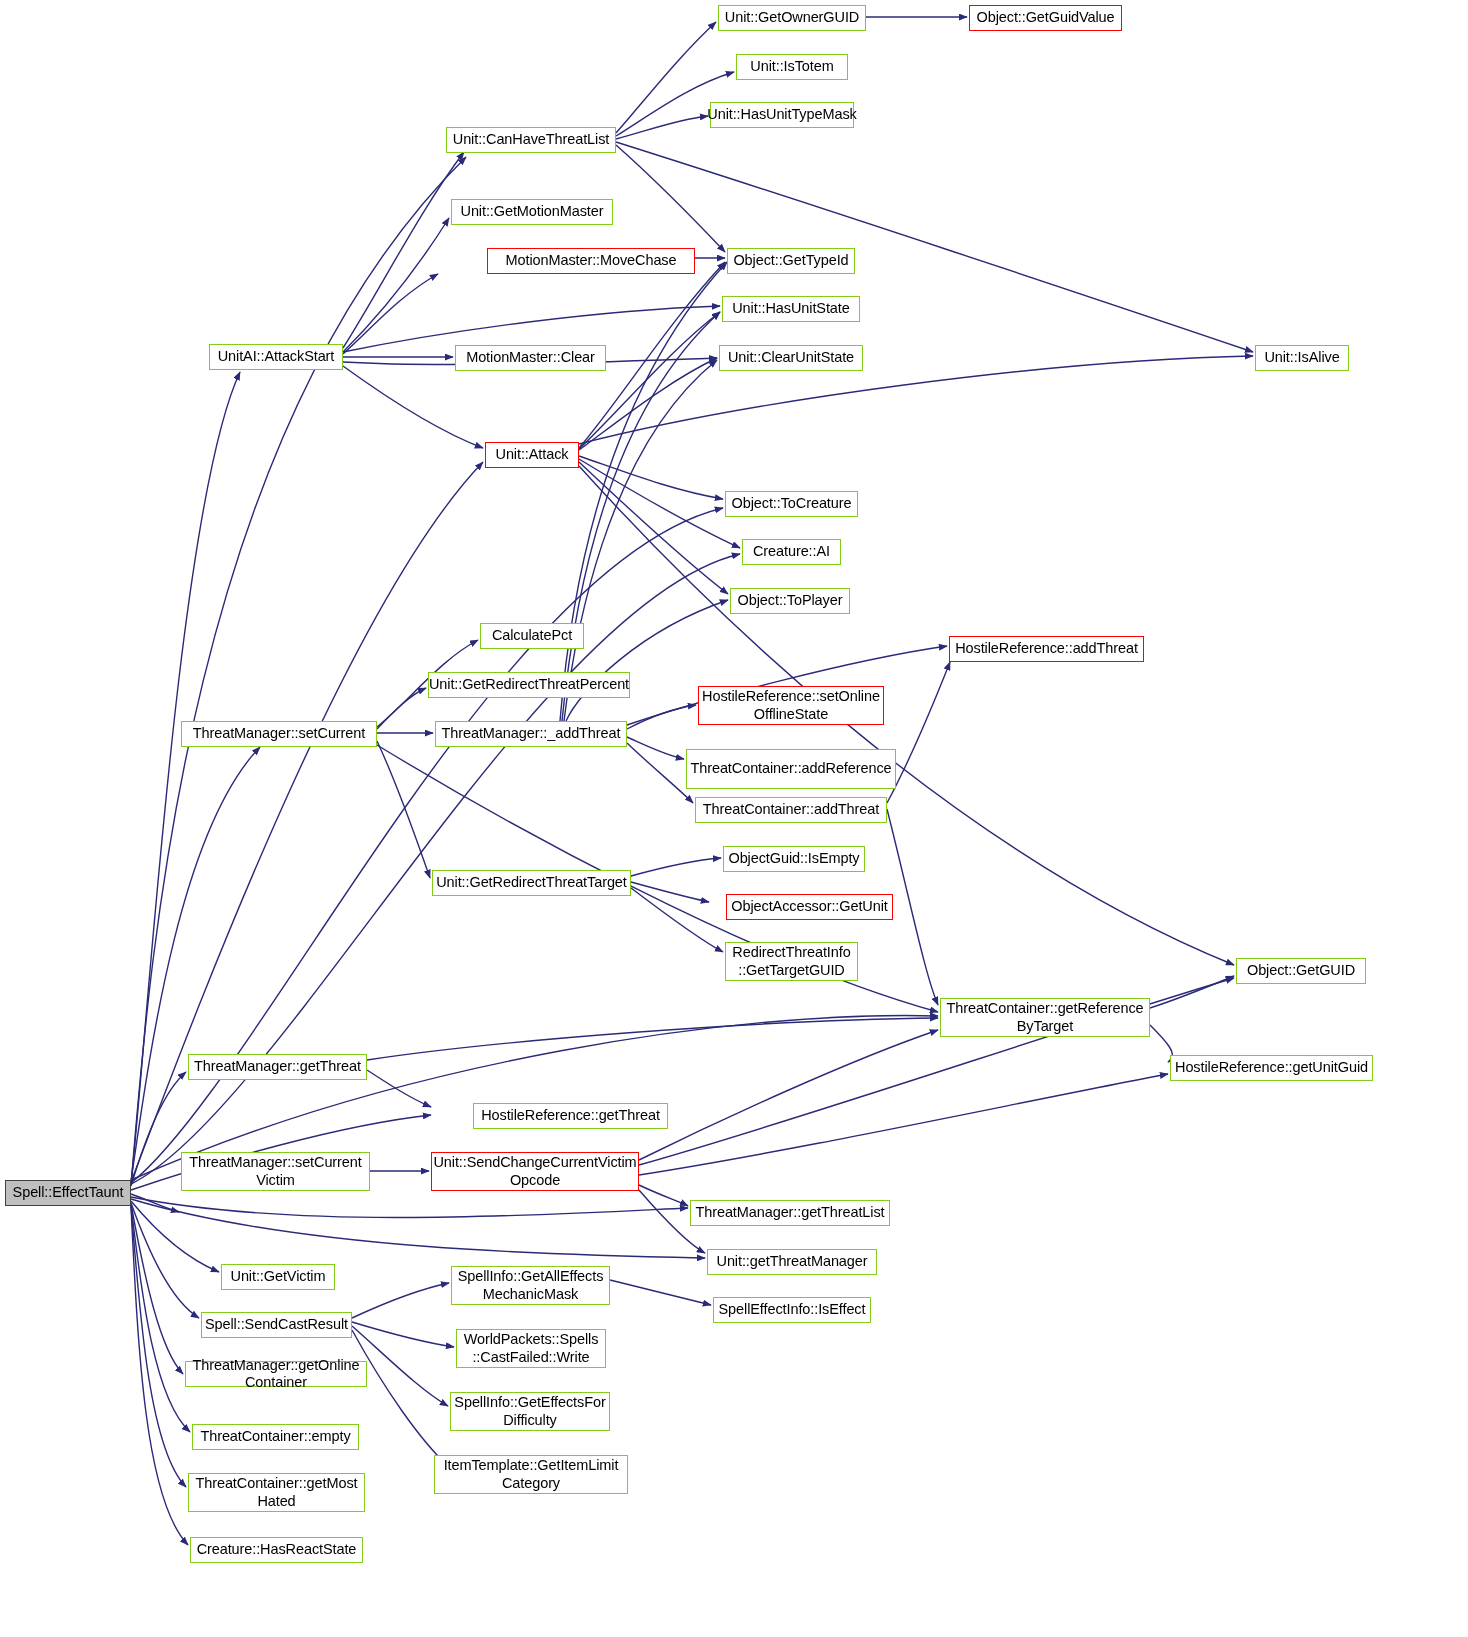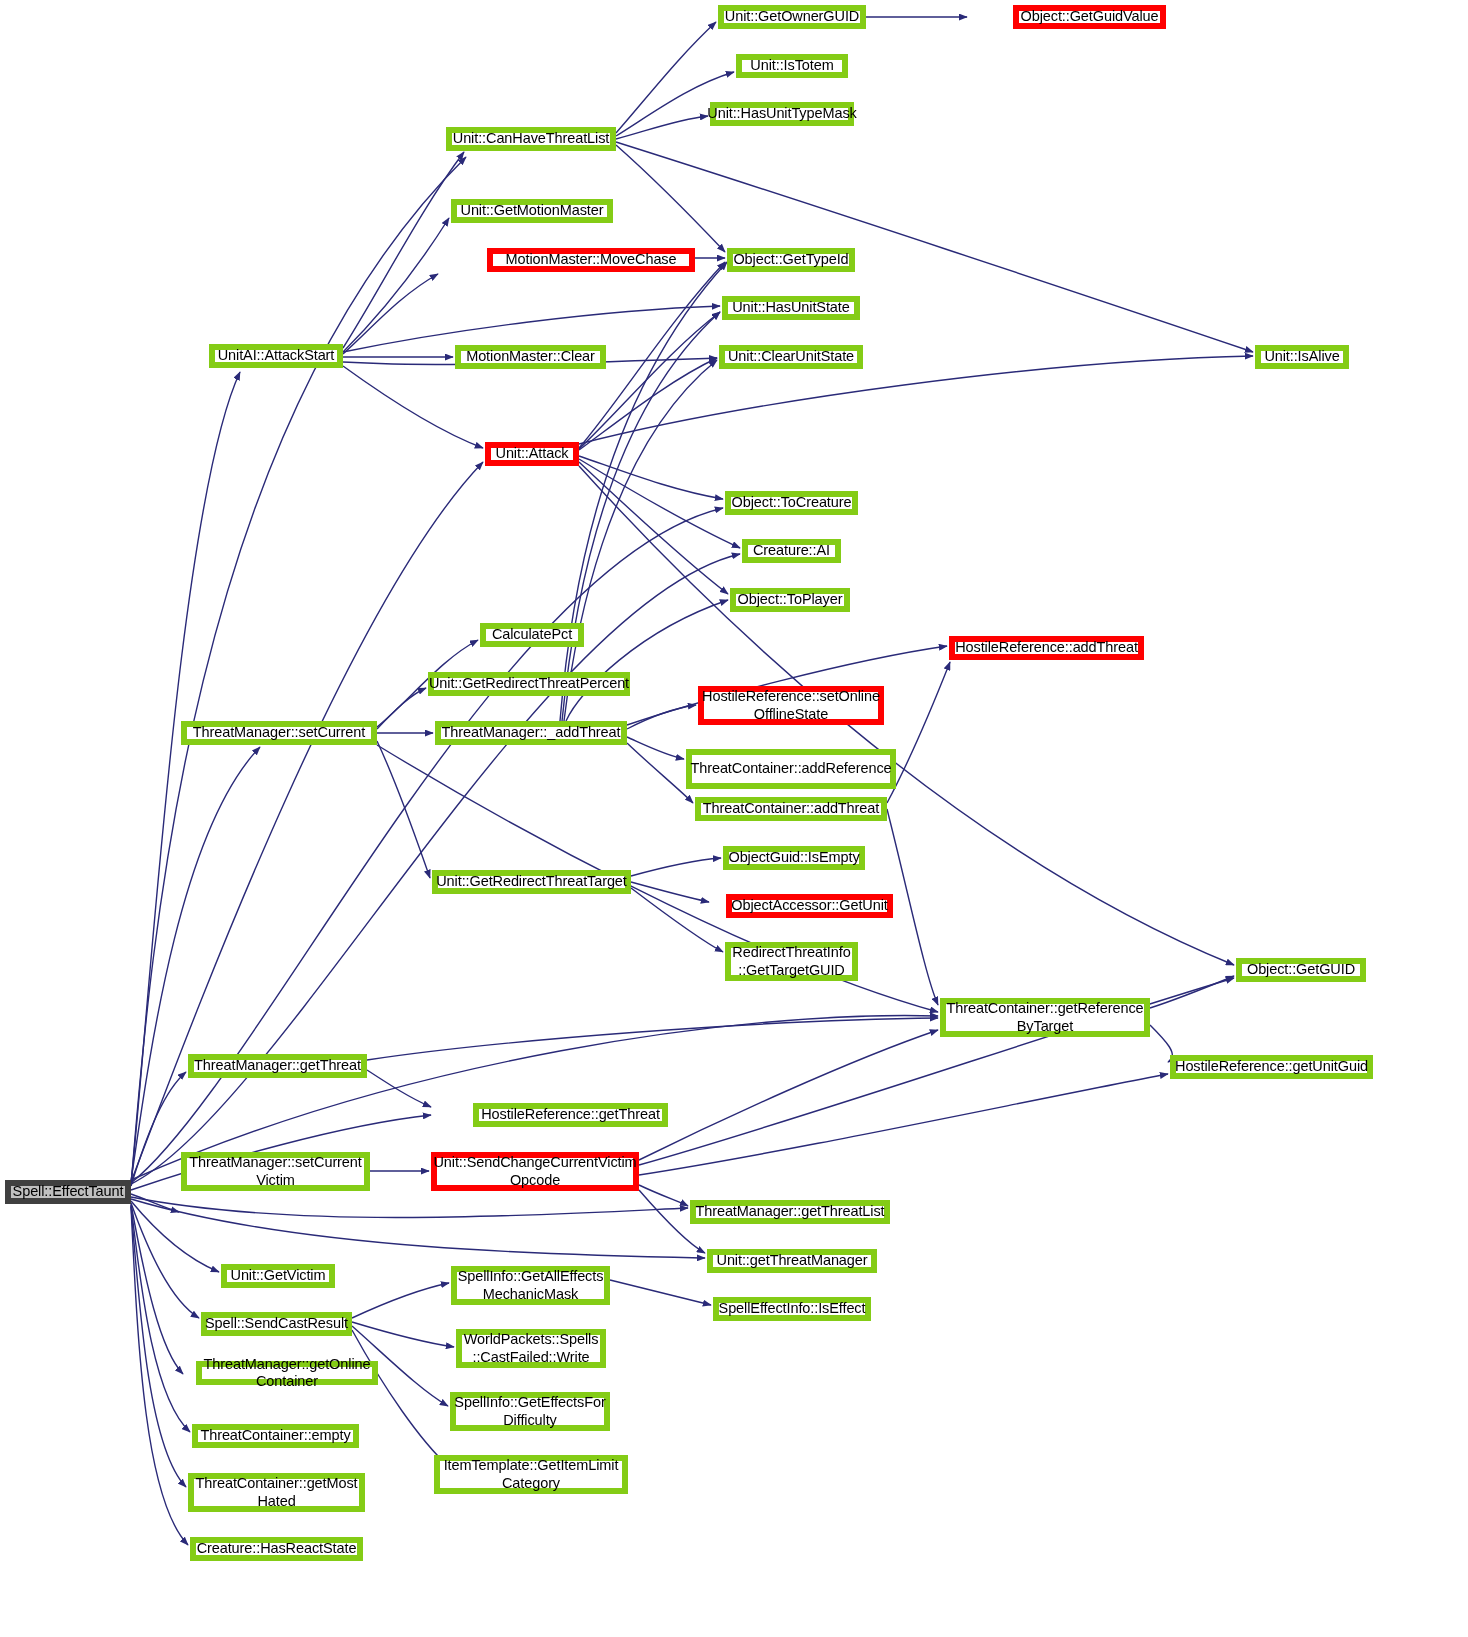--- a/index.html
+++ b/index.html
@@ -24,27 +24,27 @@
     pointer-events: none;
   }
   .node {
     position: absolute;
     box-sizing: border-box;
     display: flex;
     align-items: center;
     justify-content: center;
     text-align: center;
     background: #ffffff;
-    border: 6px solid #84cc16;
+    border: 1px solid #84cc16;
     color: #000000;
     font-size: 14.5px;
     line-height: 1.18;
     letter-spacing: -0.1px;
     white-space: pre-line;
-    padding: 6px 3px;
+    padding: 12px 3px;
   }
   .node.red {
     border-color: #ff0000;
   }
   .node.root {
     background: #bfbfbf;
     border-color: #404040;
   }
 </style>
 </head>
@@ -129,21 +129,21 @@
         <path d="M352,1318 C380,1305 415,1290 449,1283" marker-end="url(#arrow)"></path>
         <path d="M352,1322 C385,1332 420,1342 454,1347" marker-end="url(#arrow)"></path>
         <path d="M352,1326 C385,1355 420,1390 448,1406" marker-end="url(#arrow)"></path>
         <path d="M352,1330 C385,1390 420,1440 448,1466" marker-end="url(#arrow)"></path>
         <path d="M610,1280 C650,1290 690,1300 711,1305" marker-end="url(#arrow)"></path>
       </g>
   </svg>
 <div class="node root" style="left: 5px; top: 1180px; width: 126px; height: 24px;">Spell::EffectTaunt</div>
     <div class="node" style="left: 446px; top: 127px; width: 170px; height: 24px;">Unit::CanHaveThreatList</div>
     <div class="node" style="left: 718px; top: 5px; width: 148px; height: 24px;">Unit::GetOwnerGUID</div>
-    <div class="node red" style="left: 969px; top: 5px; width: 153px; height: 24px; margin-left: 44px;">Object::GetGuidValue</div>
+    <div class="node red" style="left: 969px; top: 5px; width: 153px; height: 24px;">Object::GetGuidValue</div>
     <div class="node" style="left: 736px; top: 54px; width: 112px; height: 24px;">Unit::IsTotem</div>
     <div class="node" style="left: 710px; top: 102px; width: 144px; height: 24px;">Unit::HasUnitTypeMask</div>
     <div class="node" style="left: 451px; top: 199px; width: 162px; height: 24px;">Unit::GetMotionMaster</div>
     <div class="node red" style="left: 440px; top: 248px; width: 208px; height: 24px; margin-left: 47px;">MotionMaster::MoveChase</div>
     <div class="node" style="left: 727px; top: 248px; width: 128px; height: 24px;">Object::GetTypeId</div>
     <div class="node" style="left: 722px; top: 296px; width: 138px; height: 24px;">Unit::HasUnitState</div>
     <div class="node" style="left: 719px; top: 345px; width: 144px; height: 24px;">Unit::ClearUnitState</div>
     <div class="node" style="left: 209px; top: 344px; width: 134px; height: 24px;">UnitAI::AttackStart</div>
     <div class="node" style="left: 455px; top: 345px; width: 151px; height: 24px;">MotionMaster::Clear</div>
     <div class="node" style="left: 1255px; top: 345px; width: 94px; height: 24px;">Unit::IsAlive</div>
@@ -177,21 +177,21 @@
 Opcode</div>
     <div class="node" style="left: 690px; top: 1200px; width: 200px; height: 24px;">ThreatManager::getThreatList</div>
     <div class="node" style="left: 707px; top: 1249px; width: 170px; height: 24px;">Unit::getThreatManager</div>
     <div class="node" style="left: 221px; top: 1264px; width: 114px; height: 24px;">Unit::GetVictim</div>
     <div class="node" style="left: 451px; top: 1266px; width: 159px; height: 39px;">SpellInfo::GetAllEffects
 MechanicMask</div>
     <div class="node" style="left: 713px; top: 1297px; width: 158px; height: 24px;">SpellEffectInfo::IsEffect</div>
     <div class="node" style="left: 201px; top: 1312px; width: 151px; height: 24px;">Spell::SendCastResult</div>
     <div class="node" style="left: 456px; top: 1329px; width: 150px; height: 39px;">WorldPackets::Spells
 ::CastFailed::Write</div>
-    <div class="node" style="left: 196px; top: 1361px; width: 182px; height: 24px;">ThreatManager::getOnline
+    <div class="node" style="left: 185px; top: 1361px; width: 182px; height: 24px;">ThreatManager::getOnline
 Container</div>
     <div class="node" style="left: 450px; top: 1392px; width: 160px; height: 39px;">SpellInfo::GetEffectsFor
 Difficulty</div>
     <div class="node" style="left: 192px; top: 1424px; width: 167px; height: 24px;">ThreatContainer::empty</div>
     <div class="node" style="left: 434px; top: 1455px; width: 194px; height: 39px;">ItemTemplate::GetItemLimit
 Category</div>
     <div class="node" style="left: 188px; top: 1473px; width: 177px; height: 39px;">ThreatContainer::getMost
 Hated</div>
     <div class="node" style="left: 190px; top: 1537px; width: 173px; height: 24px;">Creature::HasReactState</div>
   </div>

